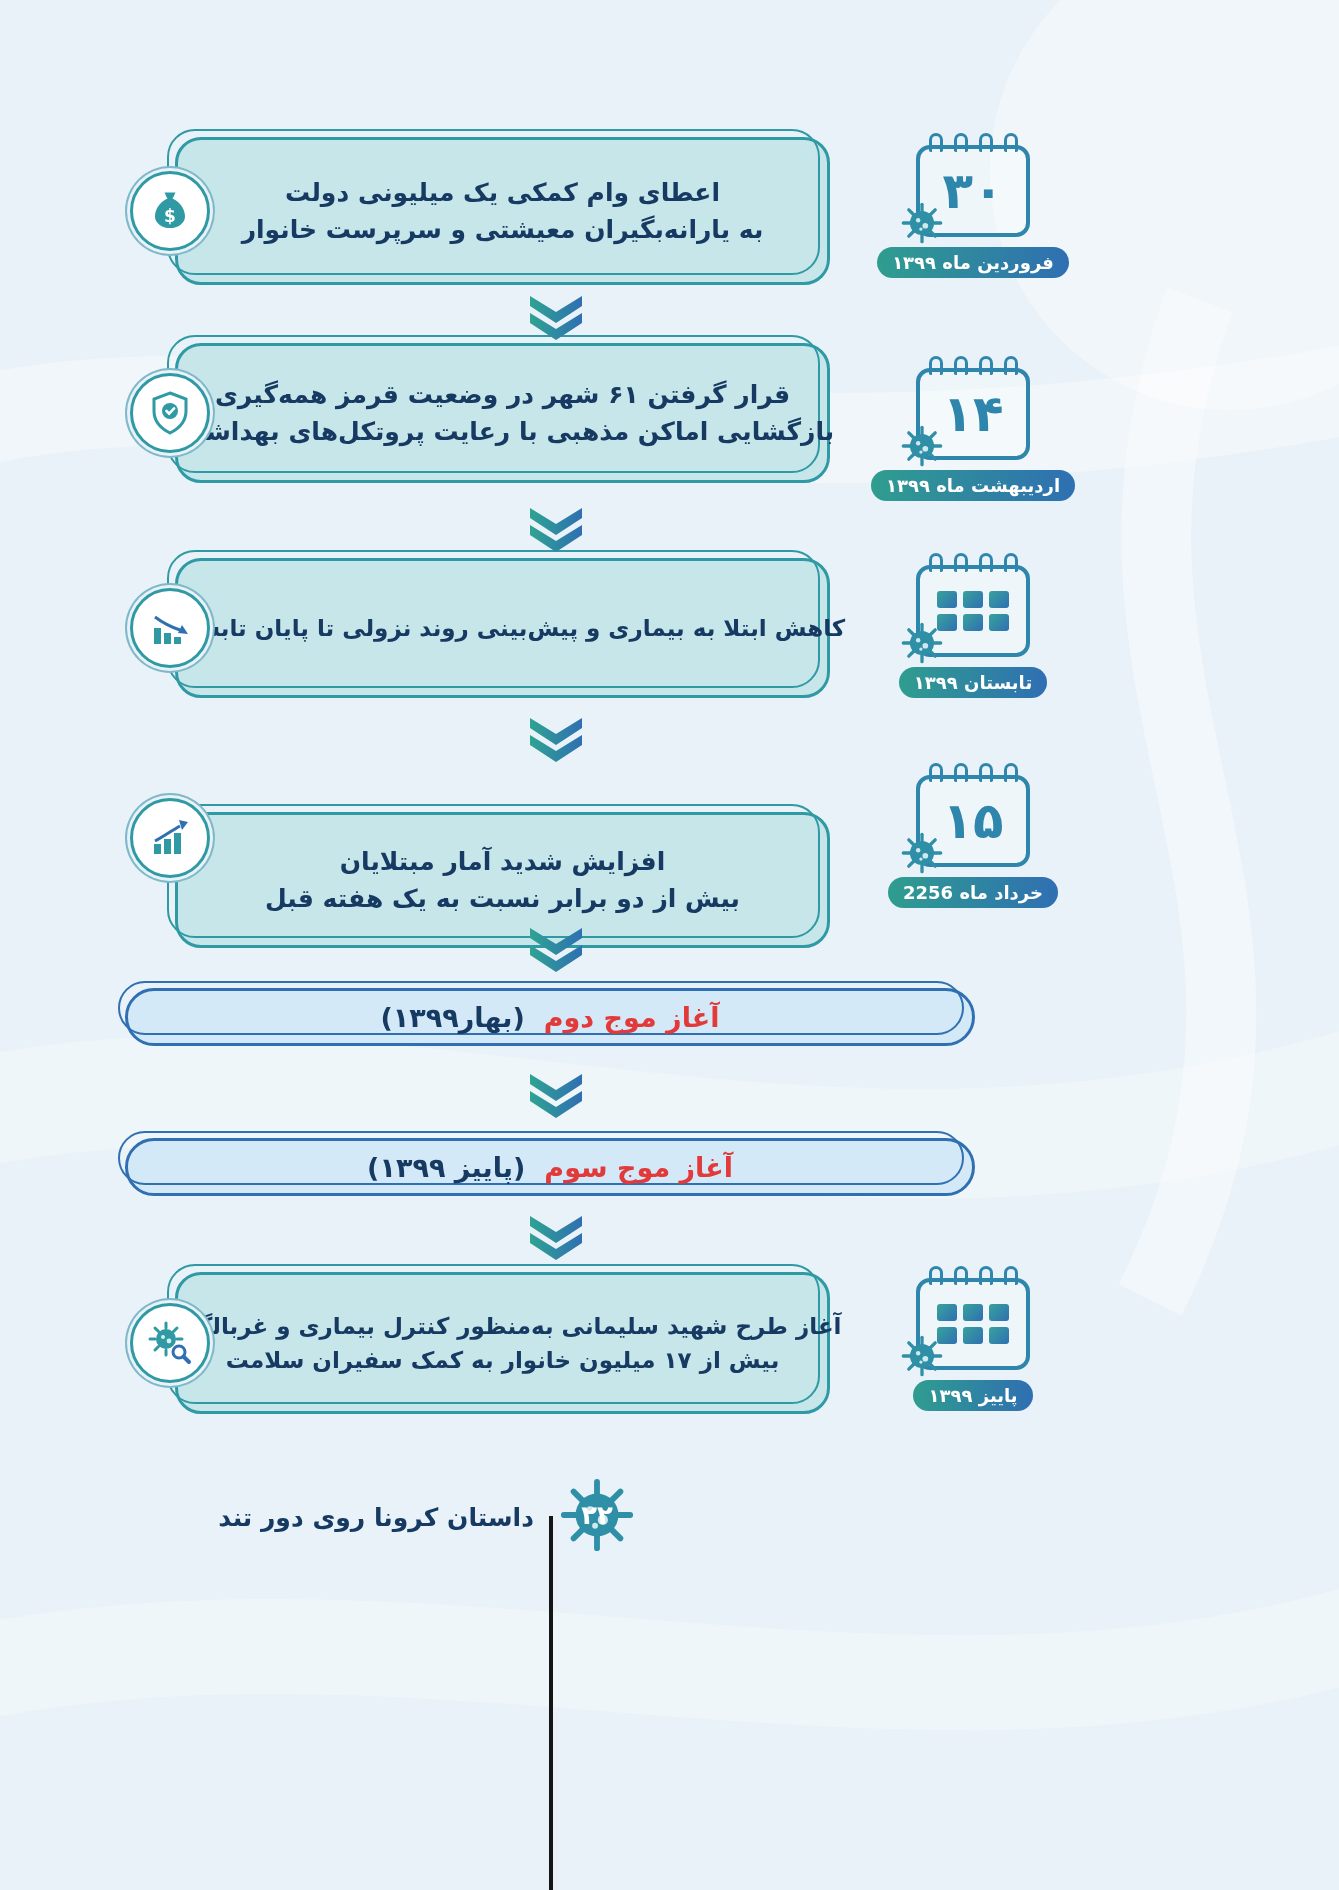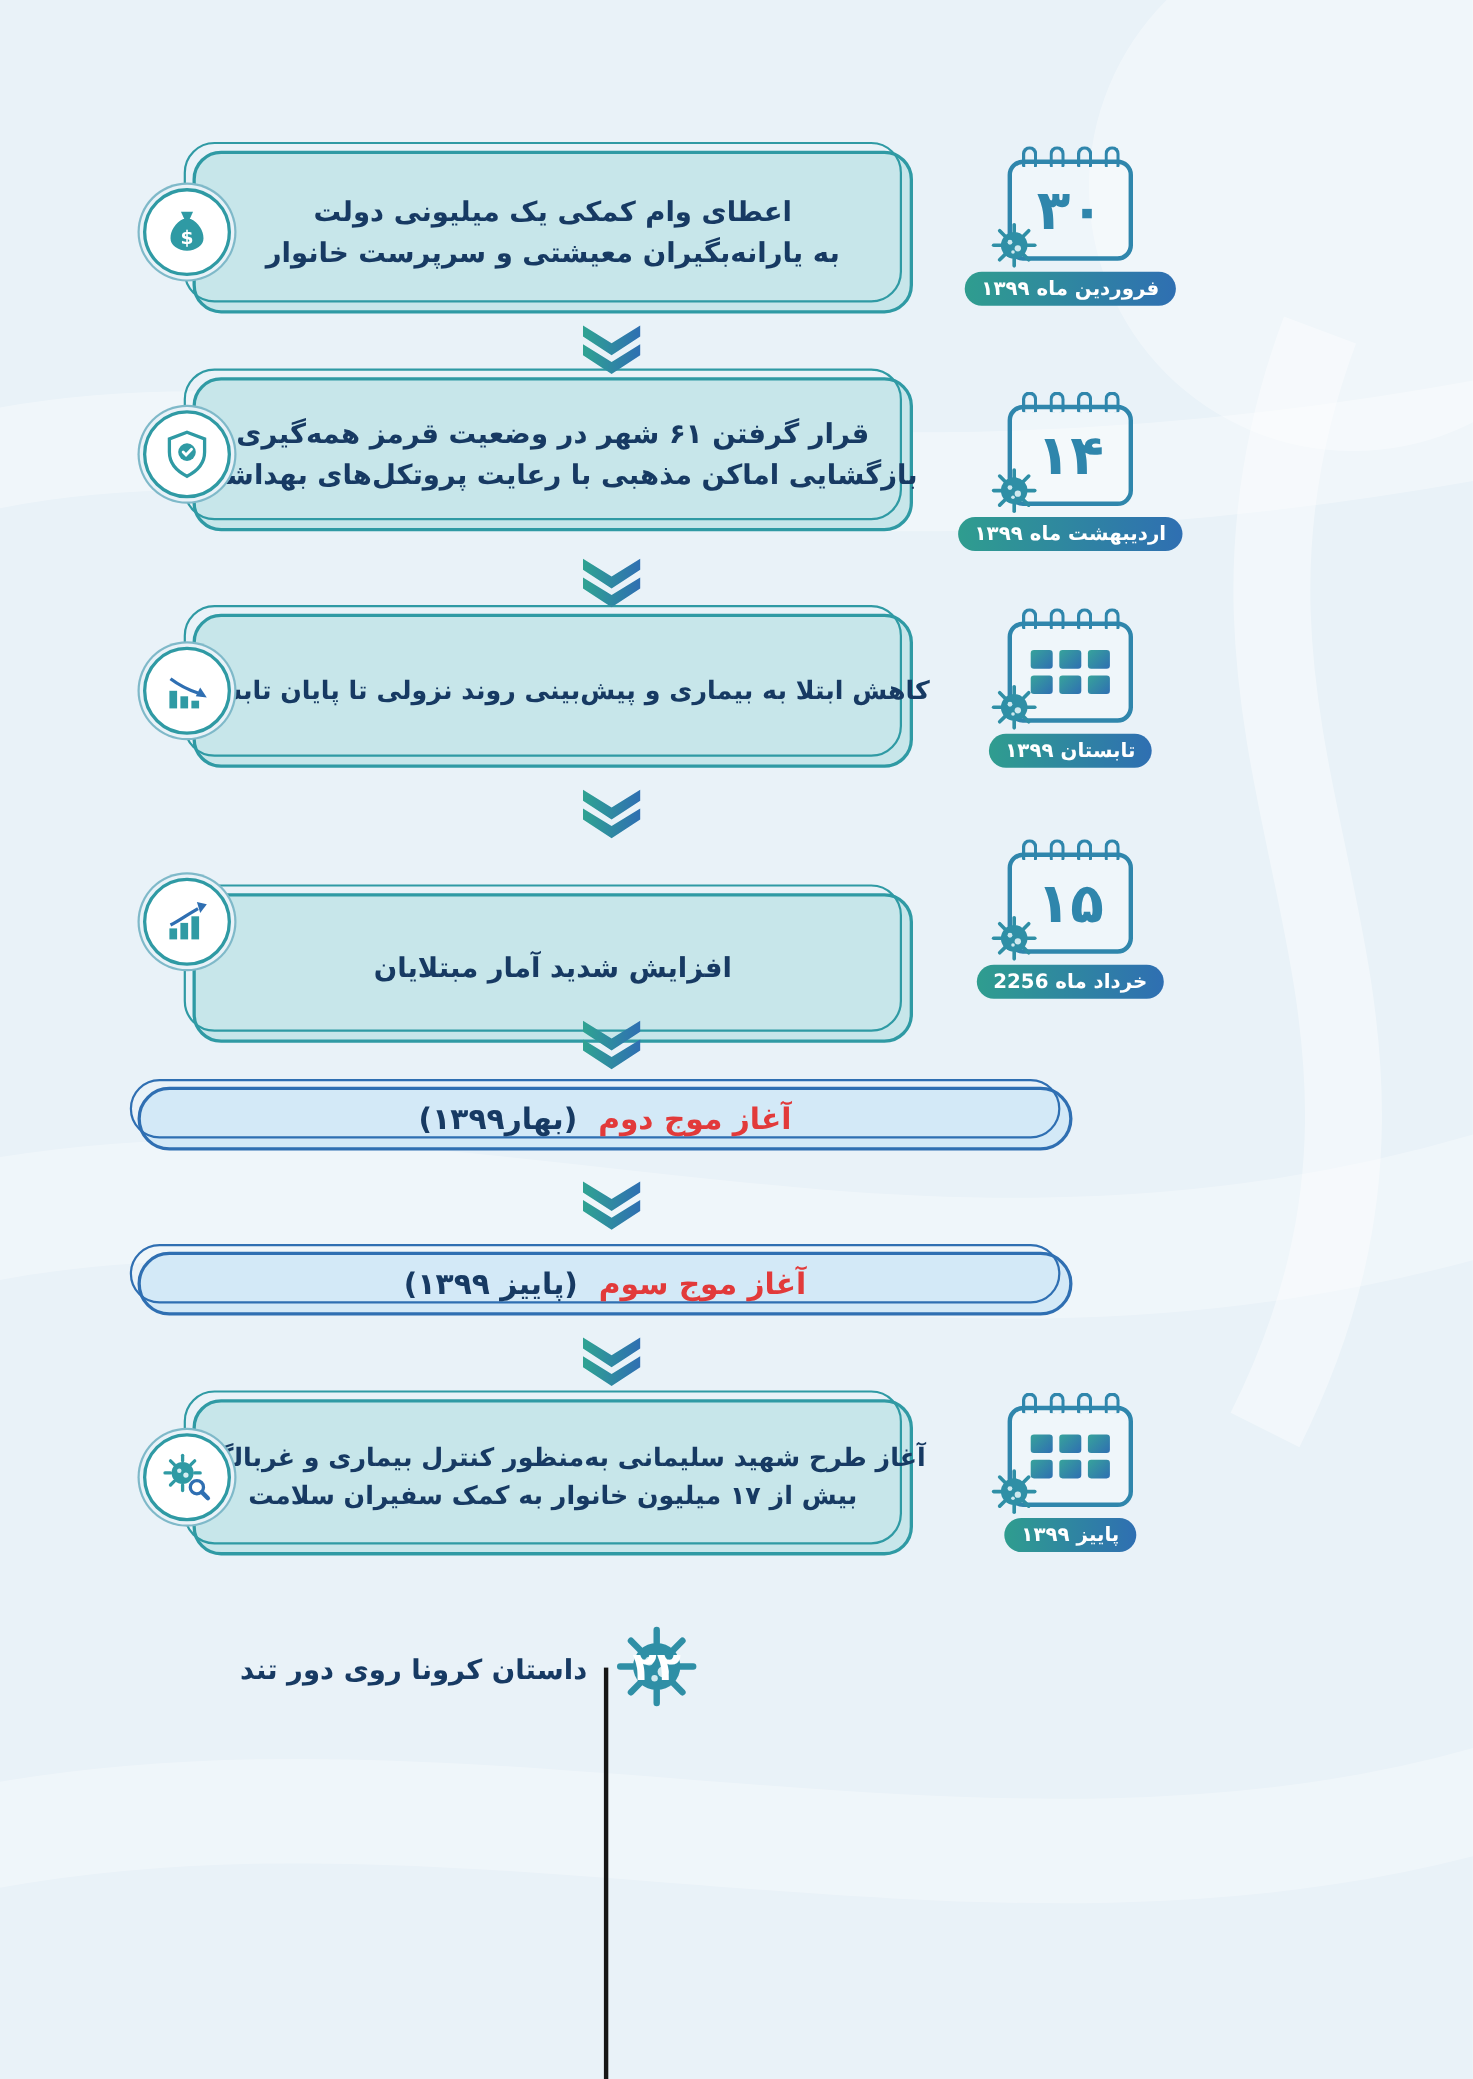--- a/index.html
+++ b/index.html
@@ -75,21 +75,21 @@
   .footer-caption{
     position:absolute;top:1503px;right:805px;z-index:2;white-space:nowrap;
     color:#173a63;font-size:25px;font-weight:700;
   }
   .vline{position:absolute;left:549px;top:1516px;width:4px;height:374px;background:#161616;z-index:1;}
   .footer-virus{position:absolute;left:558px;top:1476px;width:78px;height:78px;z-index:2;}
   .footer-virus svg{width:78px;height:78px;}
   .footer-page-num{
     position:absolute;left:0;top:0;width:78px;height:78px;z-index:3;
     display:flex;align-items:center;justify-content:center;
-    color:#ffffff;font-size:36px;font-weight:700;
+    color:#ffffff;font-size:26px;font-weight:700;
   }
 </style>
 </head>
 <body>
 
 <div class="page">
 
   <svg width="0" height="0" style="position:absolute" aria-hidden="true">
     <defs>
       <linearGradient id="grad-chev" x1="0" y1="0" x2="1" y2="0">
@@ -231,20 +231,21 @@
     <svg viewBox="0 0 48 48">
       <rect x="8" y="30" width="7" height="10" fill="#2f9aa4"></rect>
       <rect x="18" y="25" width="7" height="15" fill="#2f9aa4"></rect>
       <rect x="28" y="19" width="7" height="21" fill="#2f9aa4"></rect>
       <path d="M9 27 C17 23 25 17 34 12" stroke="#2f6fb2" stroke-width="3" fill="none"></path>
       <polygon points="33,6 42,8 36,16" fill="#2f6fb2"></polygon>
     </svg>
   </div>
   <div class="tbox" style="top:812px;height:136px">
     <p>افزایش شدید آمار مبتلایان</p>
+    <p>بیش از دو برابر نسبت به یک هفته قبل</p>
   </div>
   <div class="cal" style="top:763px">
     <div class="cal-rings">
       <span class="ring"></span>
         <span class="ring"></span>
         <span class="ring"></span>
         <span class="ring"></span>
     </div>
     <div class="cal-body">
       <div class="cal-day">۱۵</div>

